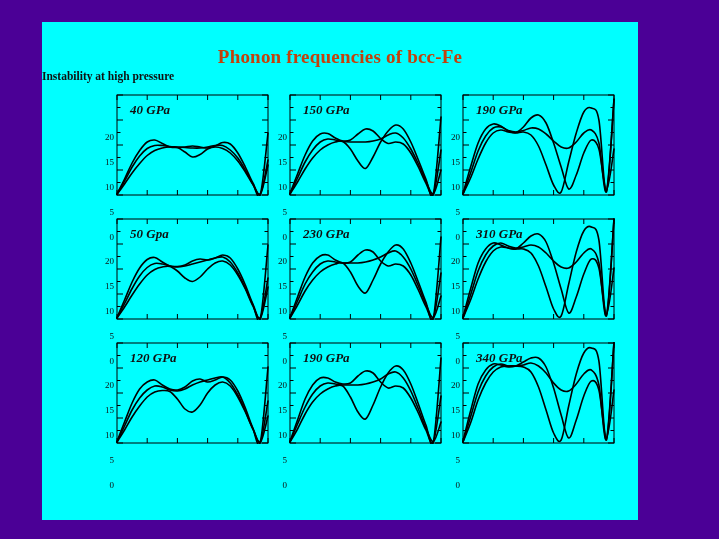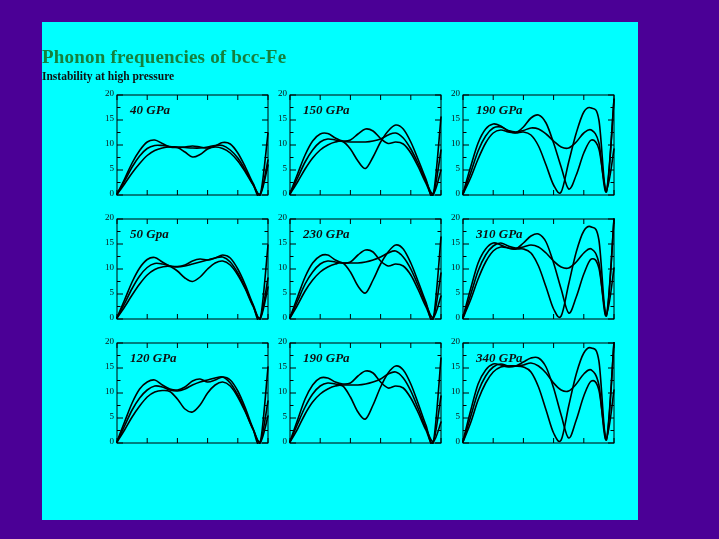--- a/index.html
+++ b/index.html
@@ -11,23 +11,24 @@
   }
   #slide{
     position:absolute;
     left:42px; top:22px;
     width:596px; height:498px;
     background:#00FFFF;
   }
   #title{
     position:absolute;
     left:0; top:24px; width:100%;
+    text-align:center;
     font-size:19px;
     font-weight:bold;
-    color:#15803d;
+    color:#c2410c;
     letter-spacing:0.2px;
   }
   #subtitle{
     position:absolute;
     left:0; top:48px; width:100%;
     text-align:left;
     font-size:11.5px;
     font-weight:bold;
     color:#101010;
   }
@@ -57,20 +58,21 @@
     white-space:nowrap;
   }
   .ytick-label{
     position:absolute;
     right:0;
     font-size:9px;
     color:#101010;
     font-family:"Liberation Serif", serif;
     text-align:right;
     width:20px;
+    margin-top:44px;
   }
   .ylab-wrap{
     position:absolute;
     left:0; top:0; width:20px; height:112px;
   }
 </style>
 </head>
 <body>
 
 <div id="slide">

